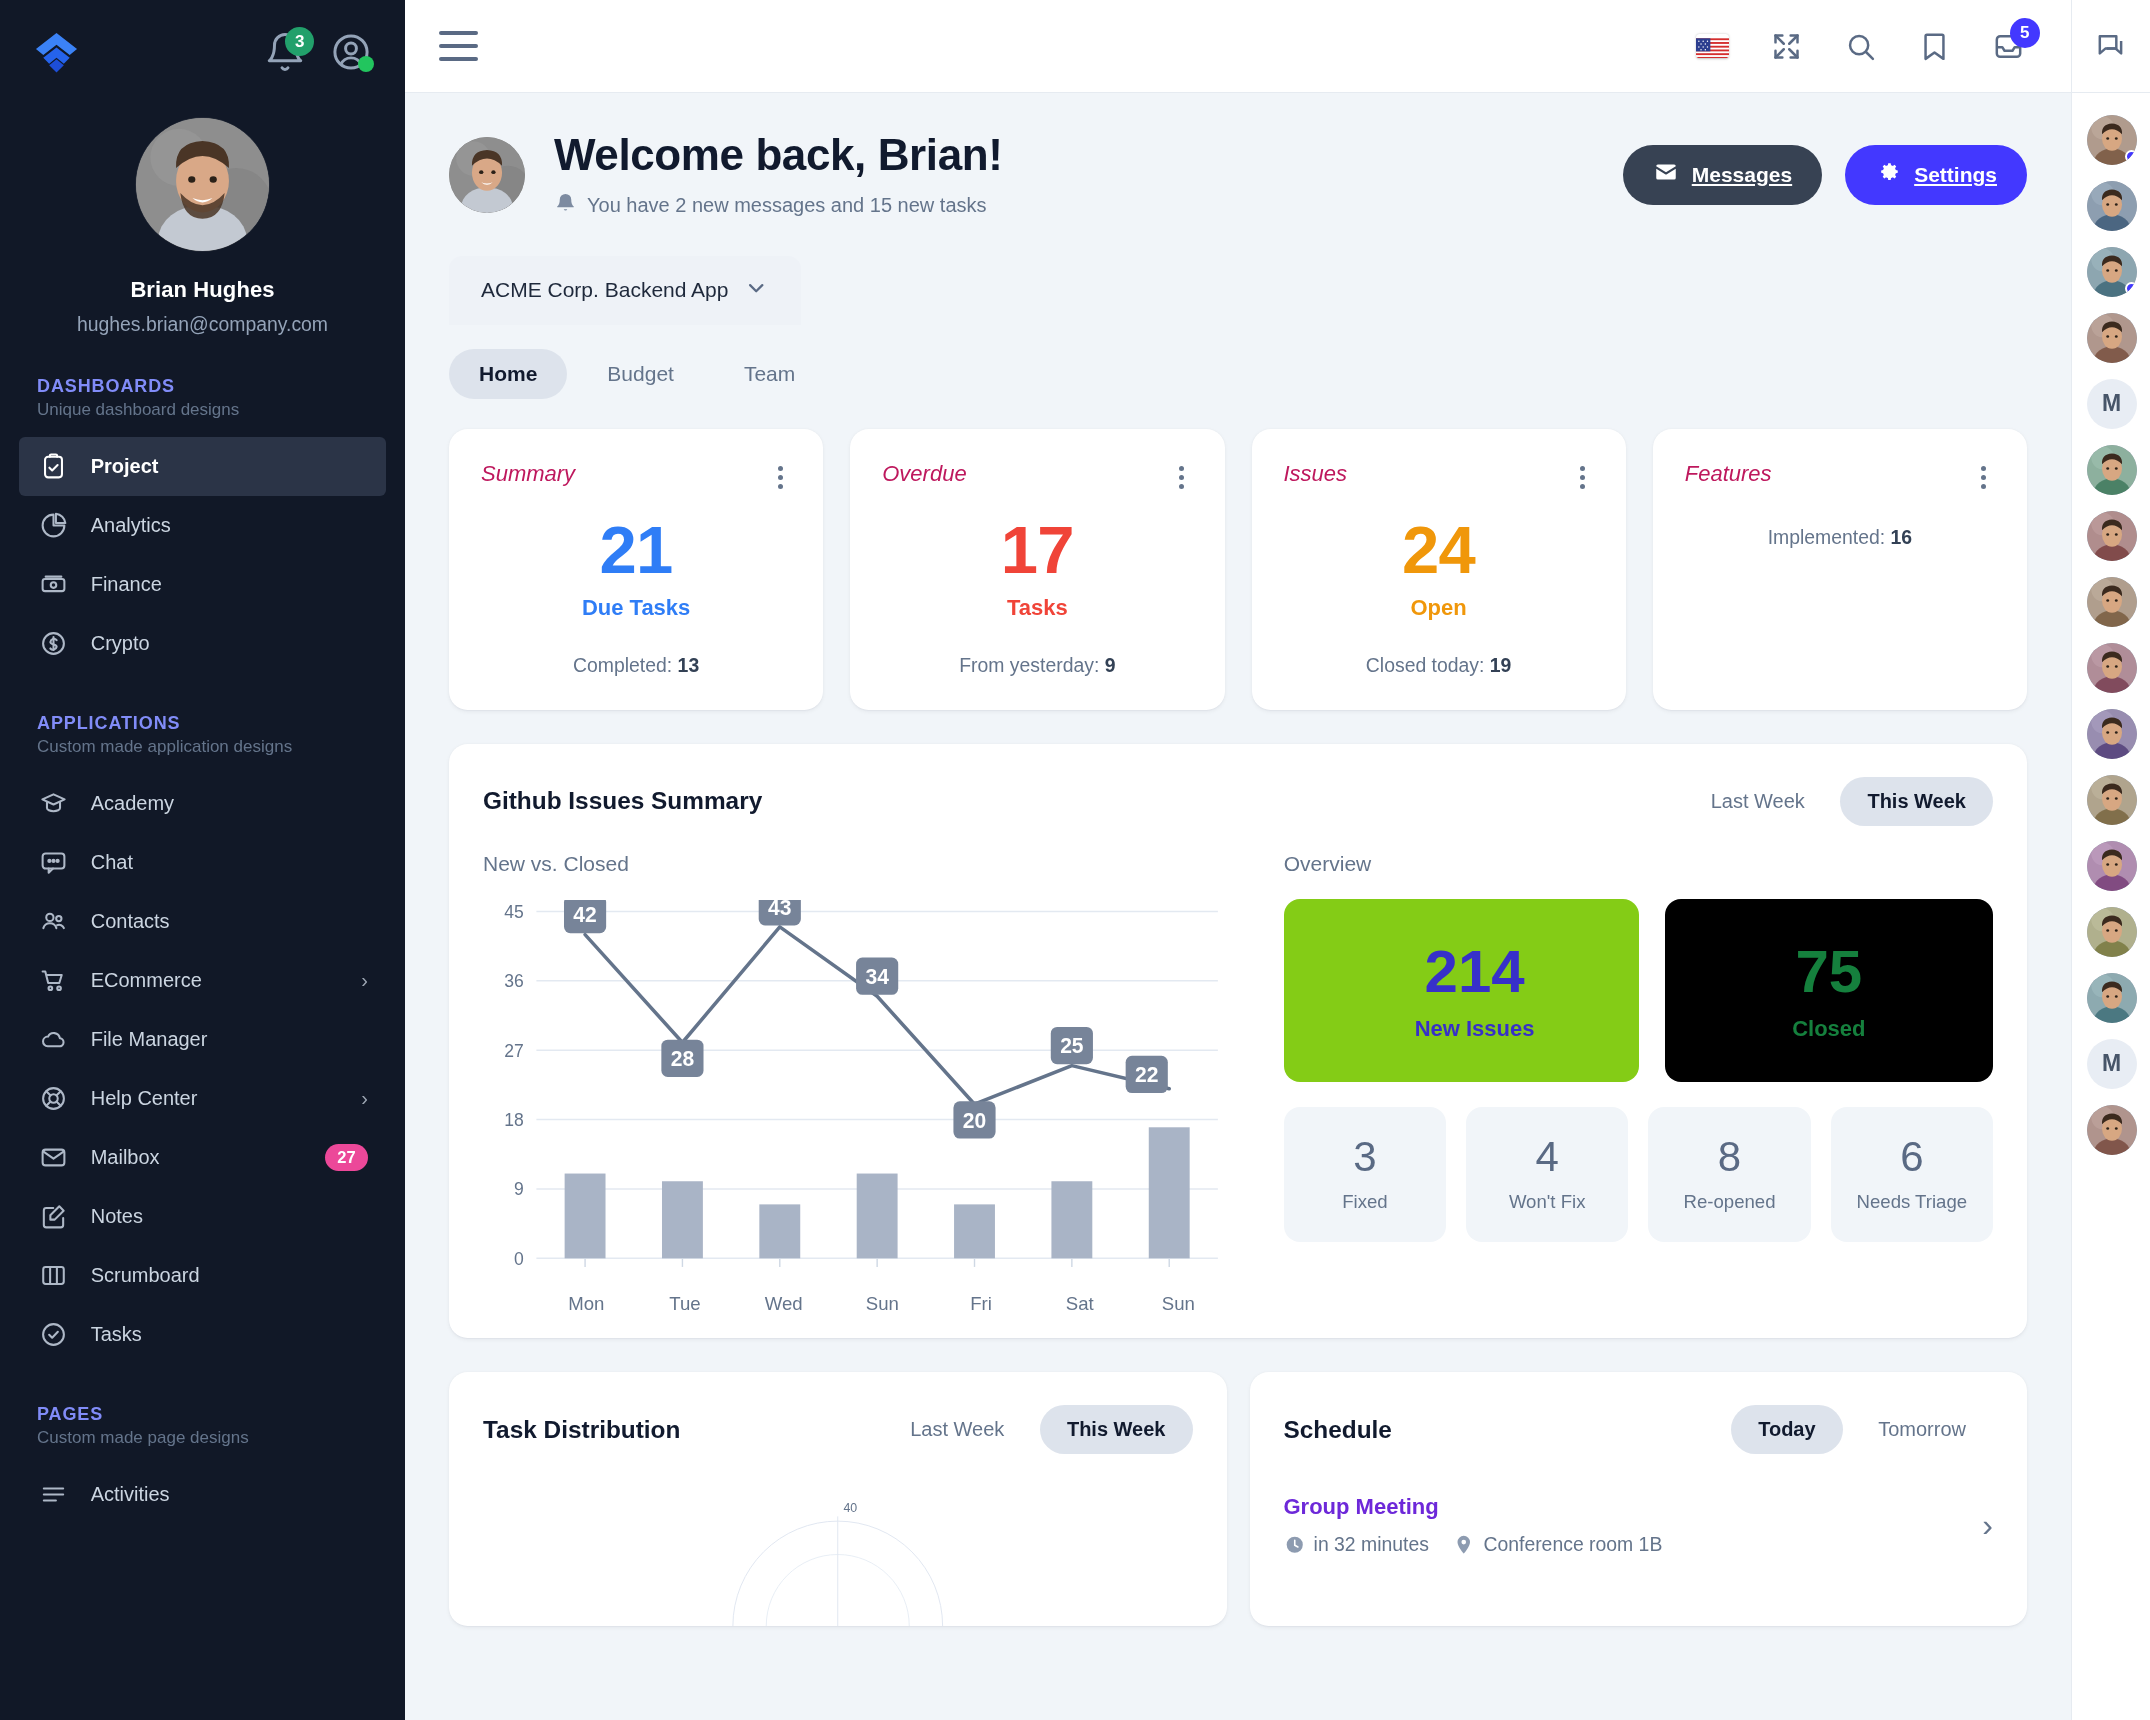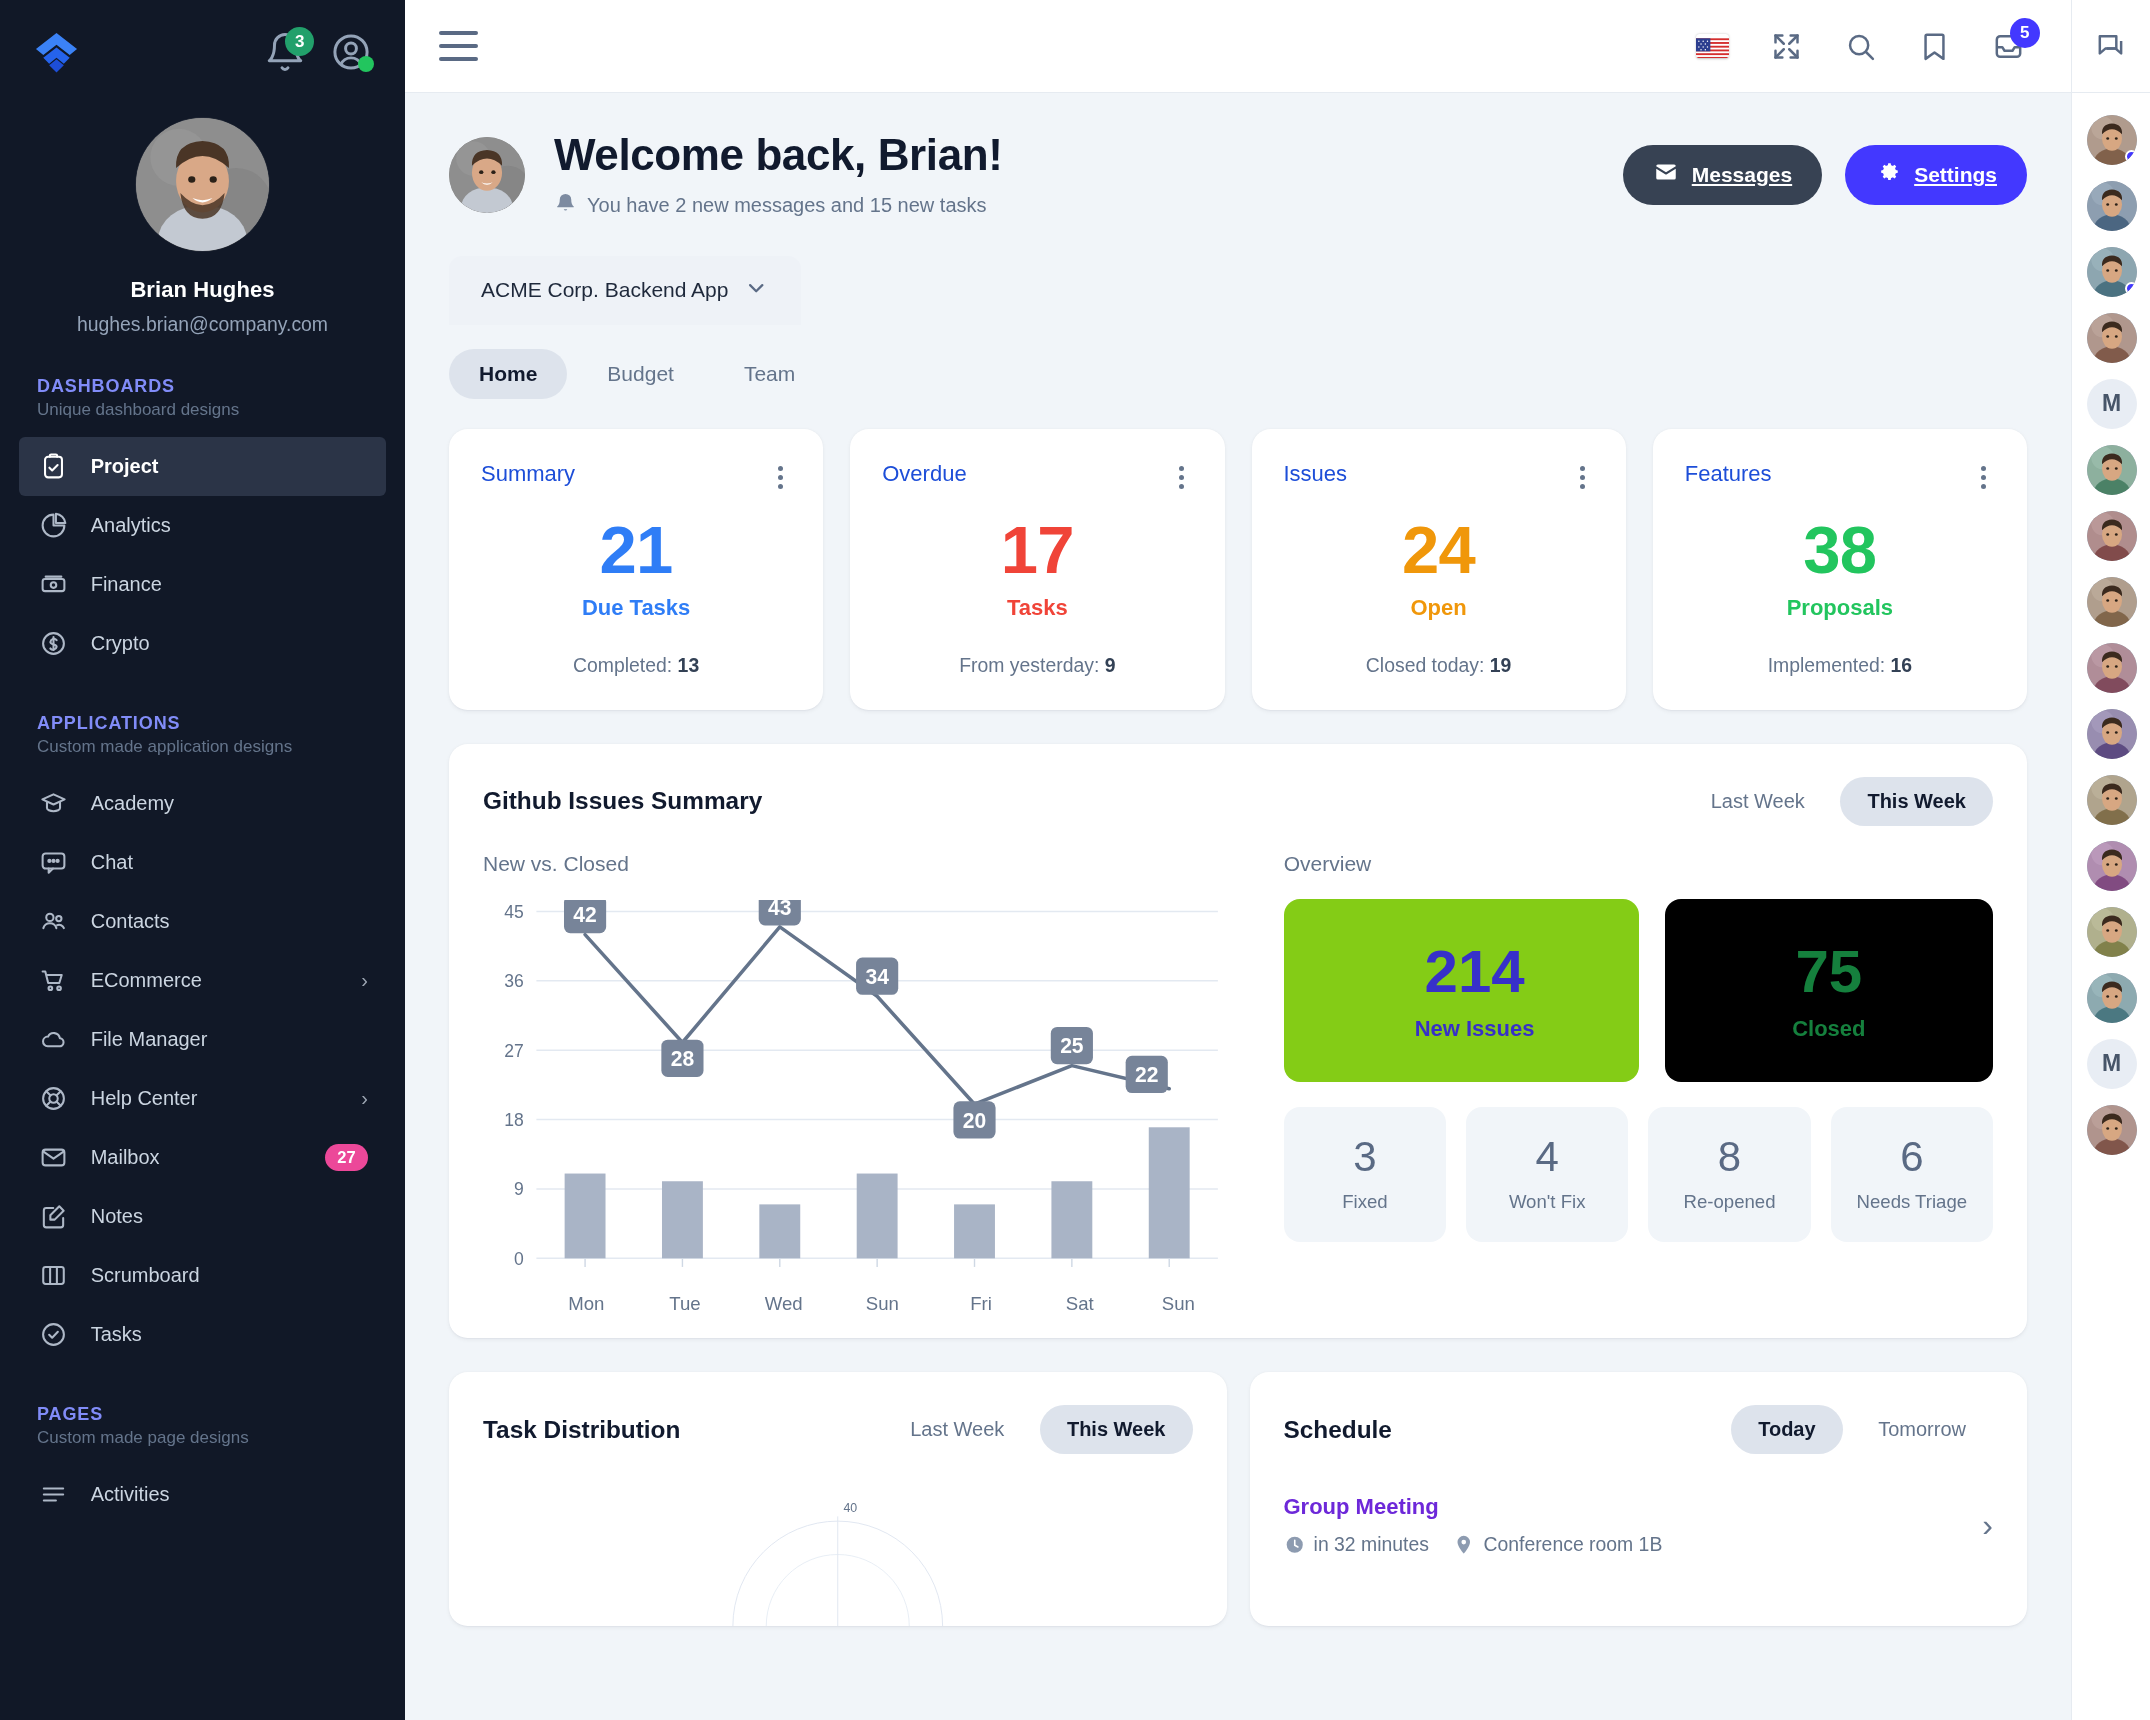--- a/index.html
+++ b/index.html
@@ -110,21 +110,21 @@
   .tab { padding: 13px 30px; border-radius: 716px; font-size: 21px; color: #64748b; }
   .tab.active { background: #dde3ec; color: #111a2e; font-weight: 700; }
 
   .cards-row { display: flex; gap: 27px; padding: 30px 44px 0 44px; }
   .stat-card {
     flex: 1; background: #fff; border-radius: 18.6px; padding: 32px 32px 33px 32px;
     box-shadow: 0 1.4px 4.3px rgba(16,24,40,.05), 0 0.7px 1.4px rgba(16,24,40,.04);
     display: flex; flex-direction: column;
   }
   .stat-head { display: flex; align-items: flex-start; justify-content: space-between; }
-  .stat-title { font-size: 22px; color: #1d4ed8; }
+  .stat-title { font-size: 22px; color: #be185d; font-style: italic; }
   .kebab { display: flex; flex-direction: column; gap: 4.3px; padding: 4.3px 8.6px; }
   .kebab i { width: 5px; height: 5px; border-radius: 50%; background: #64748b; display: block; }
   .stat-body { text-align: center; padding-top: 23px; }
   .stat-num { font-size: 67px; font-weight: 700; line-height: 1; letter-spacing: -0.7px; }
   .stat-lbl { font-size: 22px; font-weight: 700; margin-top: 11.5px; }
   .stat-foot { text-align: center; margin-top: 33px; font-size: 19.4px; color: #64748b; }
   .stat-foot b { color: #334155; font-weight: 700; }
 
   .panel {
     background: #fff; border-radius: 18.6px; margin: 34px 44px 0 44px;
@@ -603,24 +603,20 @@
             <div class="stat-foot"><span>Closed today:</span> <b>19</b></div>
           </div>
           <div class="stat-card">
             <div class="stat-head">
               <div class="stat-title">Features</div>
               <div class="kebab">
                 <i></i>
                 <i></i>
                 <i></i>
               </div>
-            </div>
-            <div class="stat-body">
-              <div class="stat-num" style="color:#22c55e">38</div>
-              <div class="stat-lbl" style="color:#22c55e">Proposals</div>
             </div>
             <div class="stat-foot"><span>Implemented:</span> <b>16</b></div>
           </div>
         </div>
 
       <div class="panel">
         <div class="panel-head">
           <div class="panel-title">Github Issues Summary</div>
           <div class="seg">
             <div class="seg-btn">Last Week</div>

